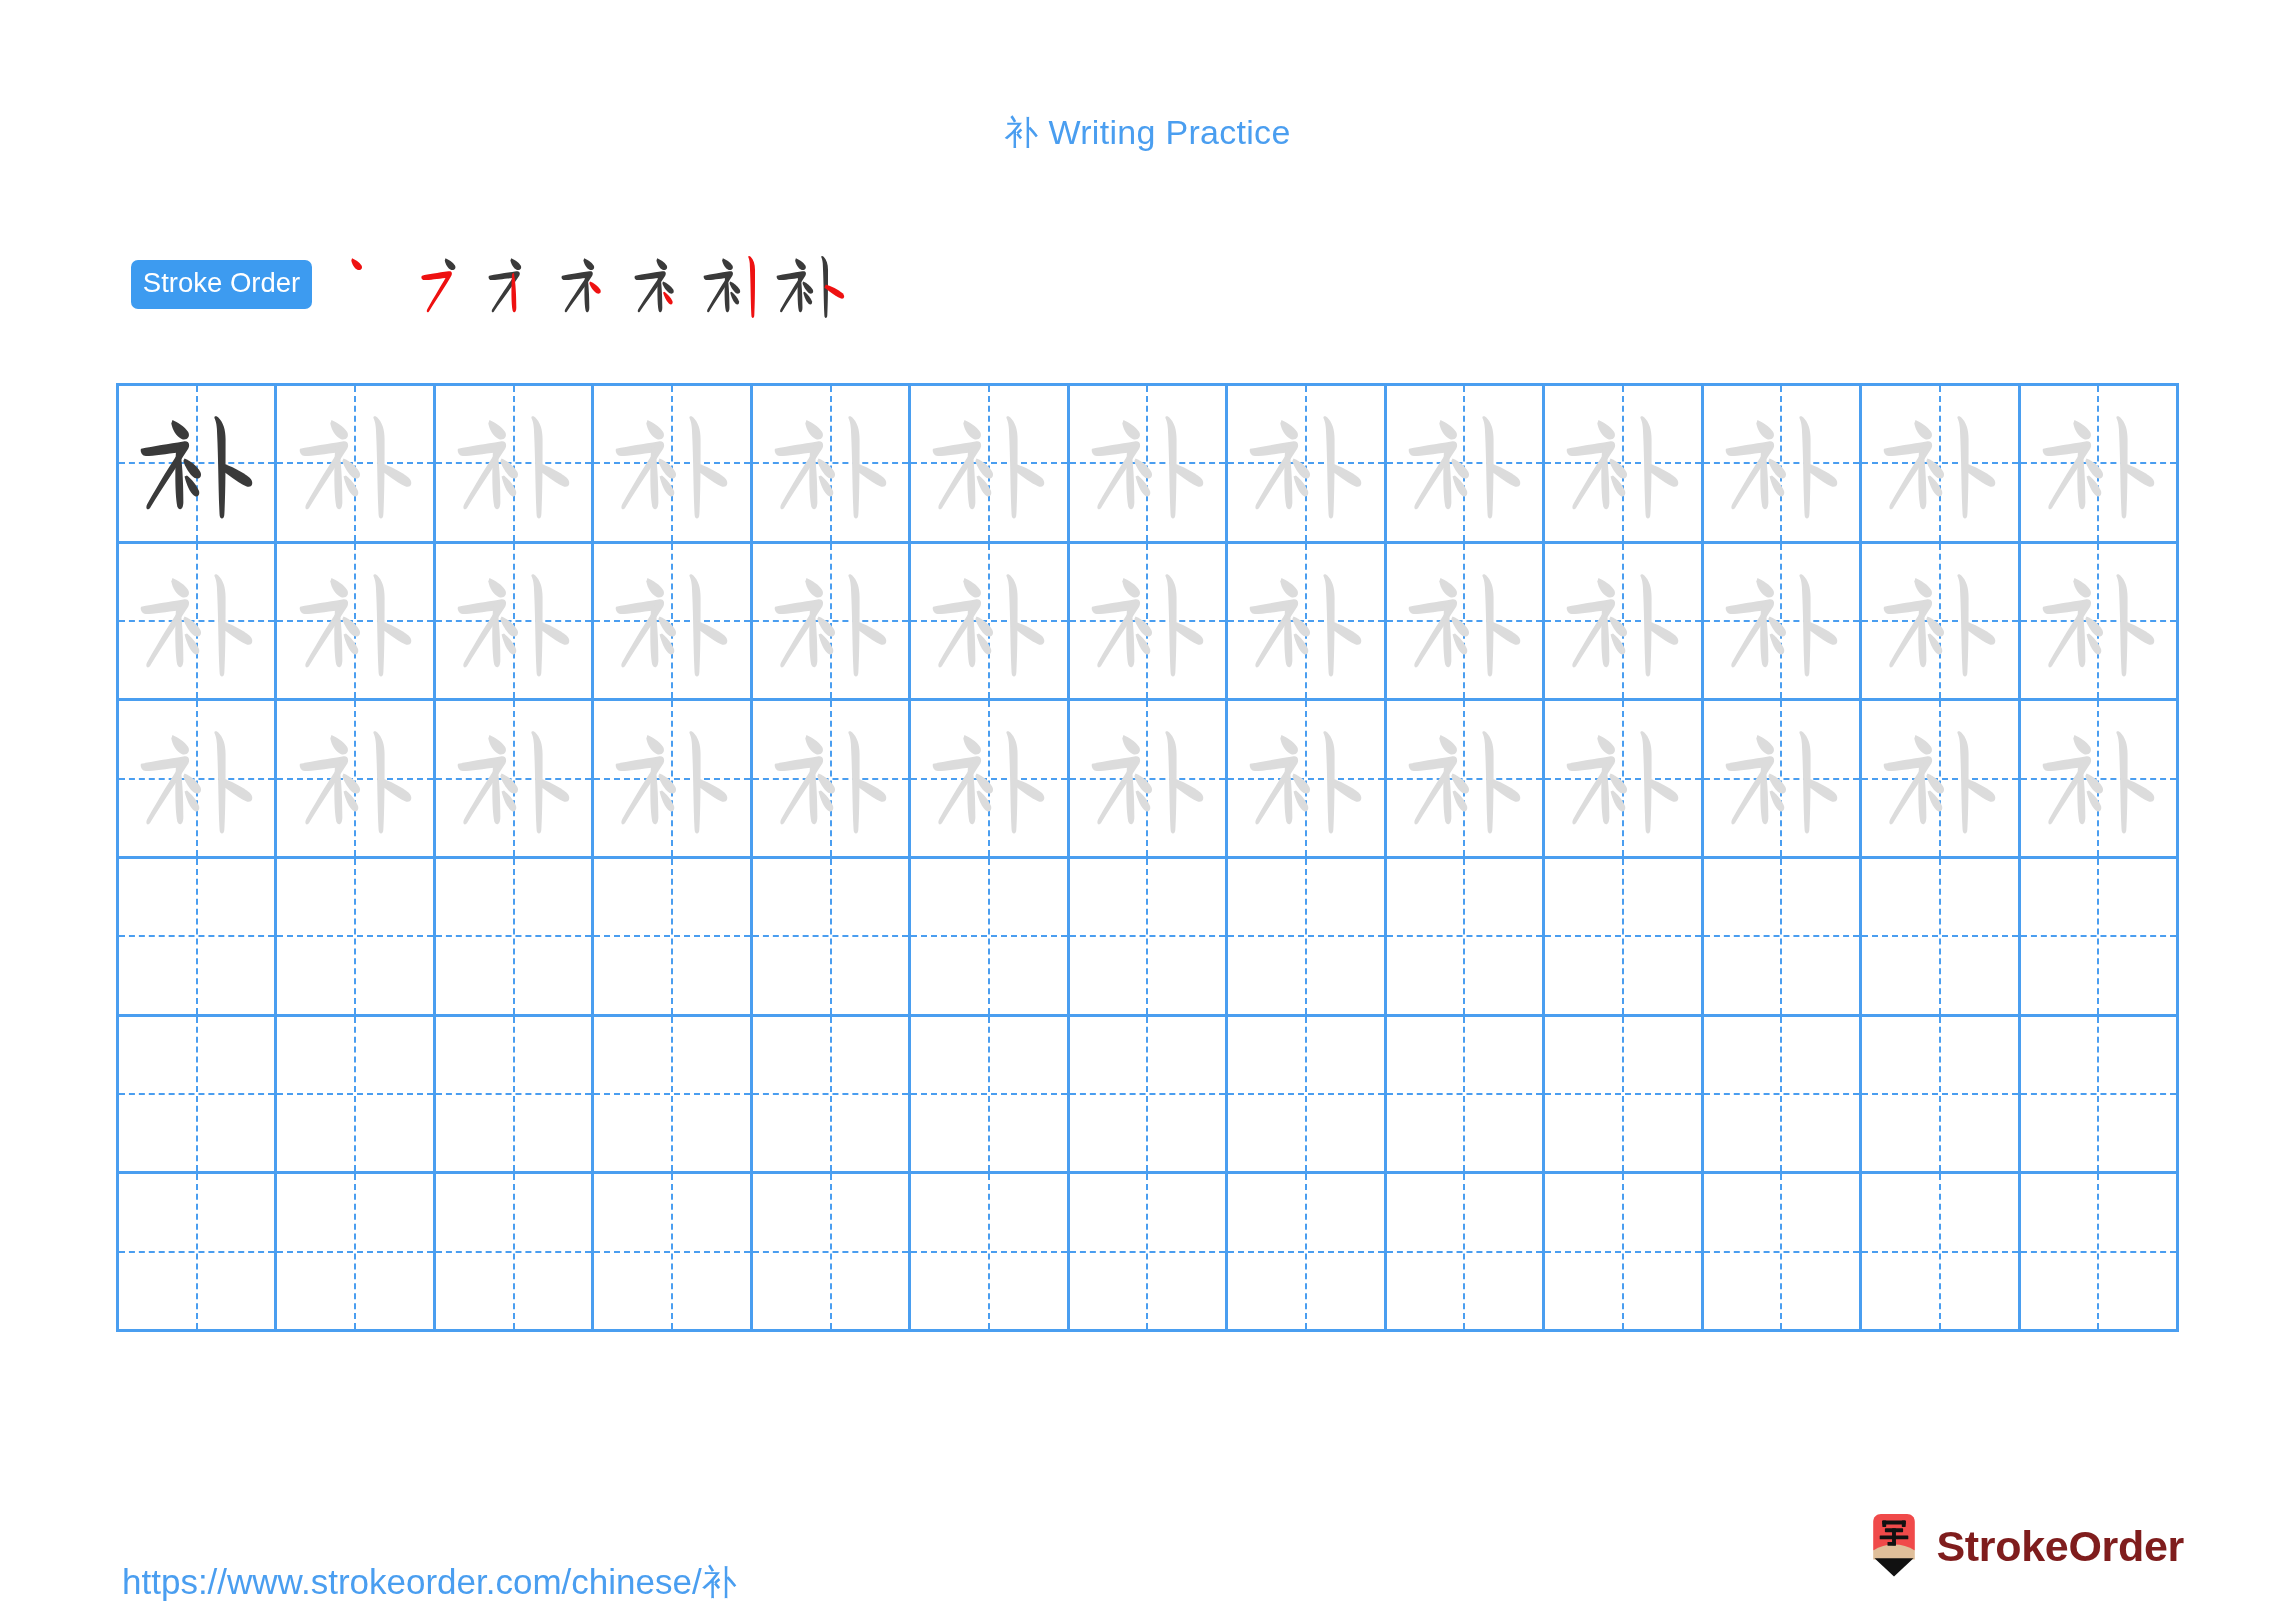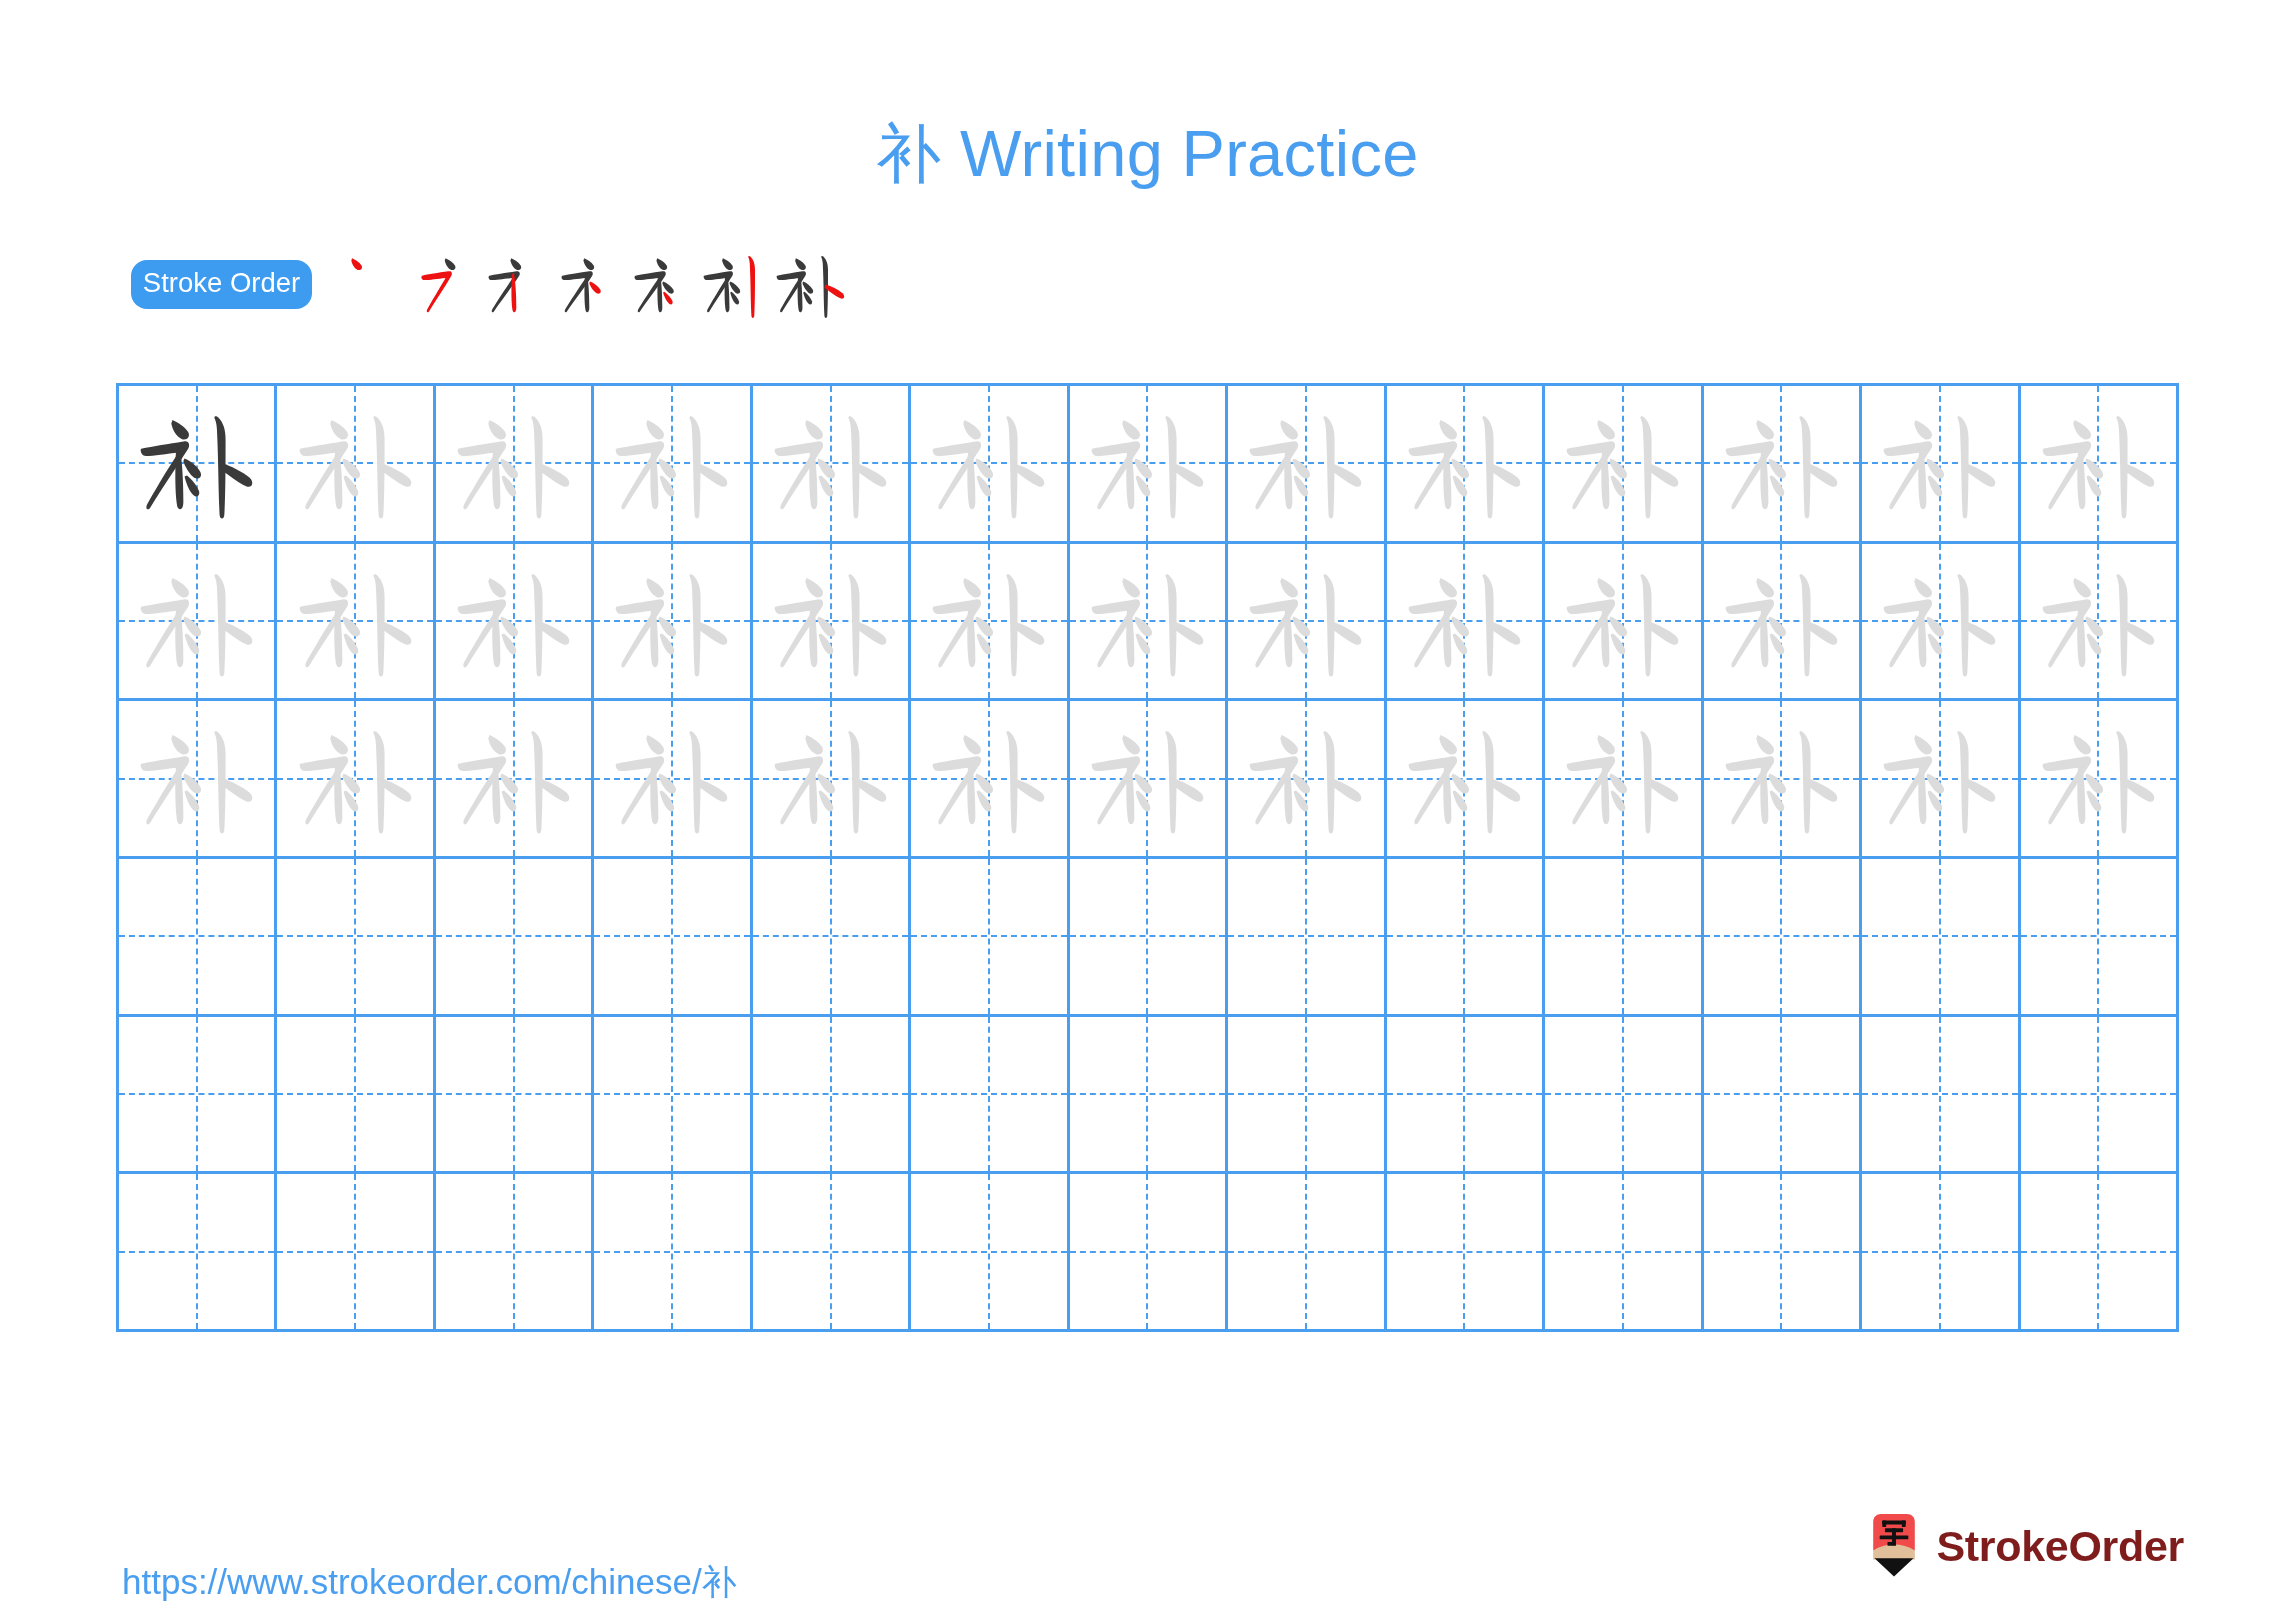--- a/index.html
+++ b/index.html
@@ -15,21 +15,21 @@
     overflow: hidden;
   }
 
   
   #page-title {
     position: absolute;
     top: 110px;
     left: 0;
     width: 2295px;
     text-align: center;
-    font-size: 65px;
+    font-size: 34px;
     font-weight: 400;
     color: #4a9ef0;
     letter-spacing: 0.3px;
     white-space: nowrap;
   }
 
   
   #stroke-order-row {
     position: absolute;
     top: 255px;
@@ -37,21 +37,21 @@
     display: flex;
     align-items: center;
     height: 59px;
   }
   #stroke-order-badge {
     background: #3d9bf0;
     color: #ffffff;
     font-size: 27.5px;
     line-height: 1;
     padding: 9.2px 11.8px 11.8px 11.8px;
-    border-radius: 16px;
+    border-radius: 7px;
     white-space: nowrap;
     font-weight: 400;
   }
   #stroke-steps {
     display: flex;
     align-items: center;
     margin-left: 23.6px;
   }
   .stroke-step {
     width: 73px;

